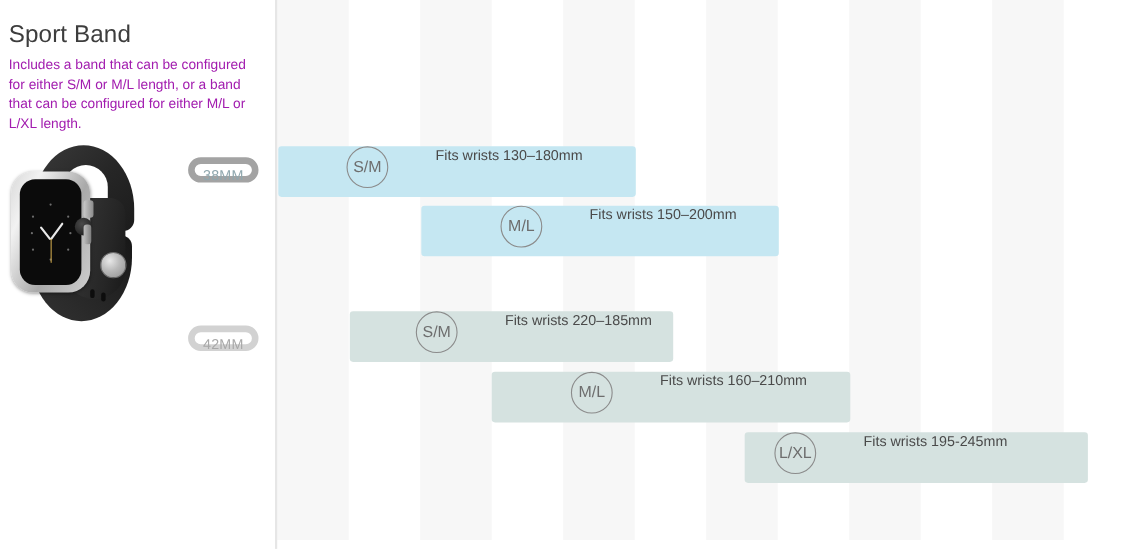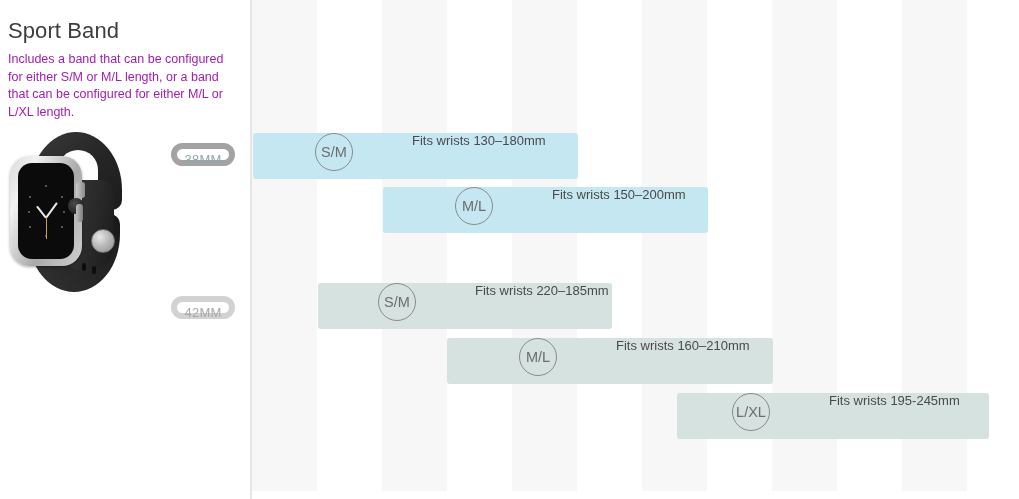--- a/index.html
+++ b/index.html
@@ -245,21 +245,20 @@
     min-width: 38px;
     border-radius: 50%;
     border: 1px solid #8b8b8b;
     color: #6d6d6d;
     font-size: 14.5px;
     line-height: 36px;
     text-align: center;
     background: transparent;
   }
   .bar-label {
-    margin-left: 16px;
     font-size: 13px;
     color: #4a4a4a;
     white-space: nowrap;
   }
 </style>
 </head>
 <body>
 
 <div id="stripes">
     <div class="stripe" style="left: 0px;"></div>
@@ -321,16 +320,16 @@
     </div>
     <div class="bar green" style="left: 318px; top: 283px; width: 294px;">
       <div class="bar-circle" style="margin-left: 60px;">S/M</div>
       <div class="bar-label">Fits wrists 220–185mm</div>
     </div>
     <div class="bar green" style="left: 447px; top: 338px; width: 326px;">
       <div class="bar-circle" style="margin-left: 72px;">M/L</div>
       <div class="bar-label">Fits wrists 160–210mm</div>
     </div>
     <div class="bar green" style="left: 677px; top: 393px; width: 312px;">
-      <div class="bar-circle" style="margin-left: 55px;">L/XL</div>
+      <div class="bar-circle" style="margin-left: 27px;">L/XL</div>
       <div class="bar-label">Fits wrists 195-245mm</div>
     </div>
   </div>
 
 </body></html>

